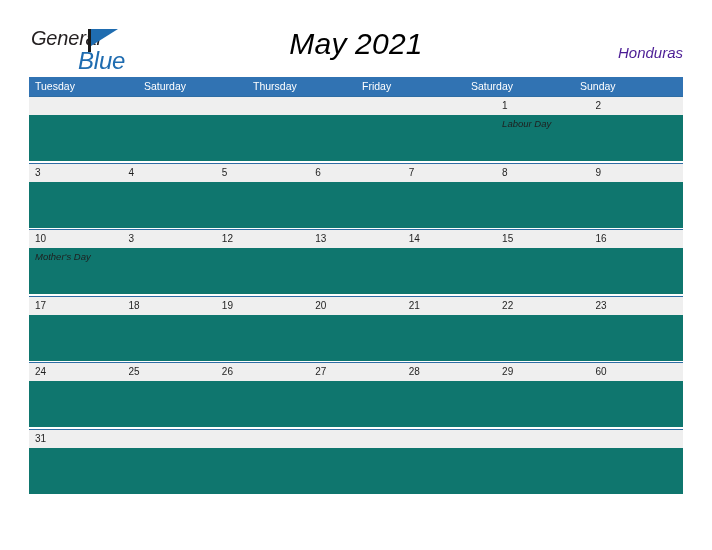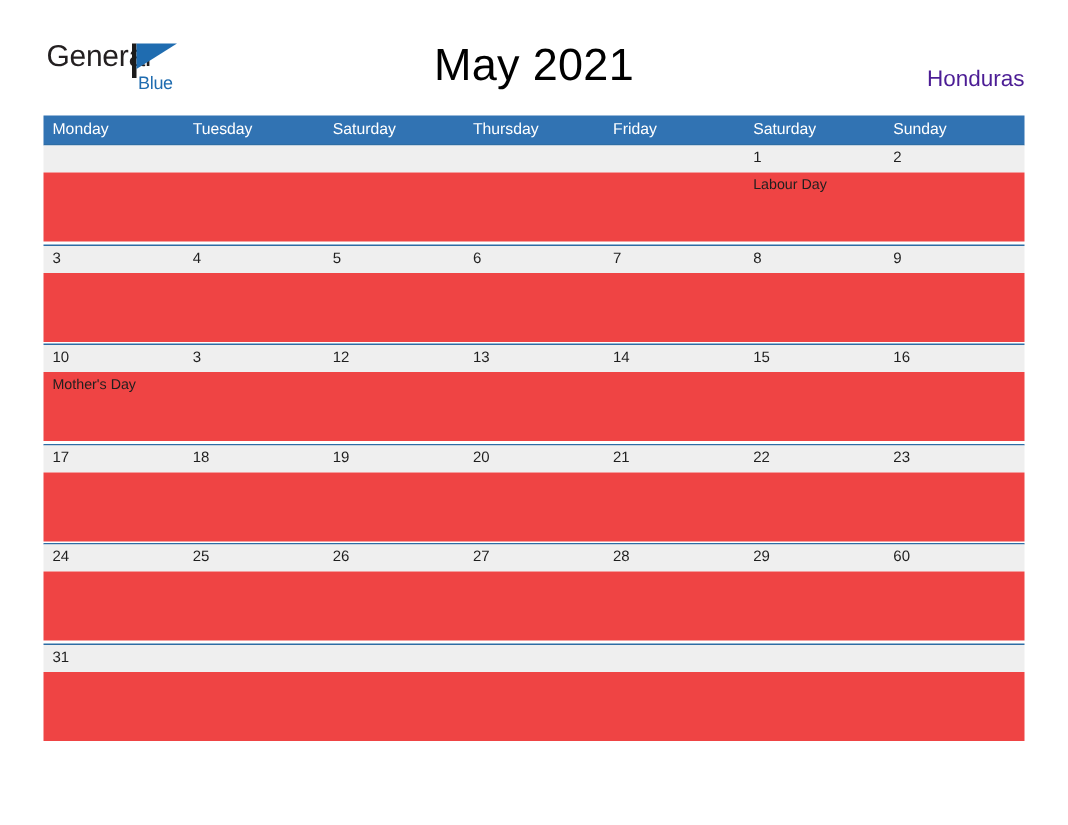--- a/index.html
+++ b/index.html
@@ -23,20 +23,21 @@
     box-sizing: border-box;
   }
 
   
   .header {
     position: absolute;
     left: 0;
     top: 0;
     width: 712px;
     height: 77px;
+    font-style: italic;
   }
 
   .logo {
     position: absolute;
     left: 31px;
     top: 28px;
     width: 120px;
     height: 44px;
     line-height: 1;
     user-select: none;
@@ -66,23 +67,23 @@
     position: absolute;
     left: 60px;
     top: 1px;
     width: 0;
     height: 0;
     border-top: 17px solid #1f6cb0;
     border-right: 27px solid transparent;
   }
   .logo-blue {
     position: absolute;
-    left: 61px;
+    left: 47px;
     top: 21px;
-    font-size: 12px;
+    font-size: 24px;
     letter-spacing: -0.2px;
     color: #1f6cb0;
     font-family: "Liberation Sans", sans-serif;
   }
 
   .month-title {
     position: absolute;
     left: 0;
     top: 27px;
     width: 712px;
@@ -152,21 +153,22 @@
     color: #1f1f1f;
     line-height: 18px;
     white-space: nowrap;
     overflow: hidden;
   }
 
   .event-band {
     display: flex;
     width: 100%;
     height: 46px;
-    background: #ef4444;
+    background: #0f766e;
+    font-style: italic;
   }
   .event-cell {
     flex: 1 1 0;
     box-sizing: border-box;
     padding: 3px 4px 0 6px;
     font-size: 9.5px;
     color: #1f1f1f;
     line-height: 12px;
     white-space: nowrap;
     overflow: hidden;
@@ -190,21 +192,20 @@
 
     <div class="month-title">May 2021</div>
 
     <div class="country-label">Honduras</div>
 
   </div>
 
   <div class="calendar">
 
     <div class="weekday-header">
-      <div class="weekday-cell">Monday</div>
       <div class="weekday-cell">Tuesday</div>
       <div class="weekday-cell">Saturday</div>
       <div class="weekday-cell">Thursday</div>
       <div class="weekday-cell">Friday</div>
       <div class="weekday-cell">Saturday</div>
       <div class="weekday-cell">Sunday</div>
     </div>
 
     <div class="week-row">
       <div class="date-band">

